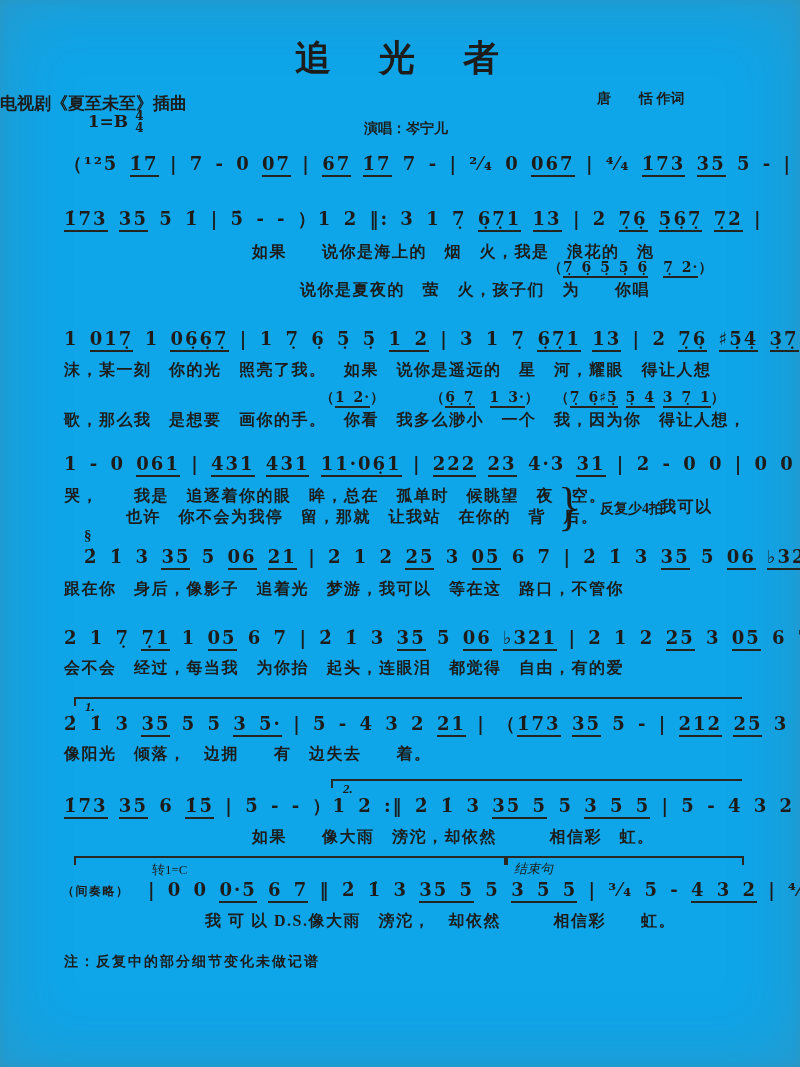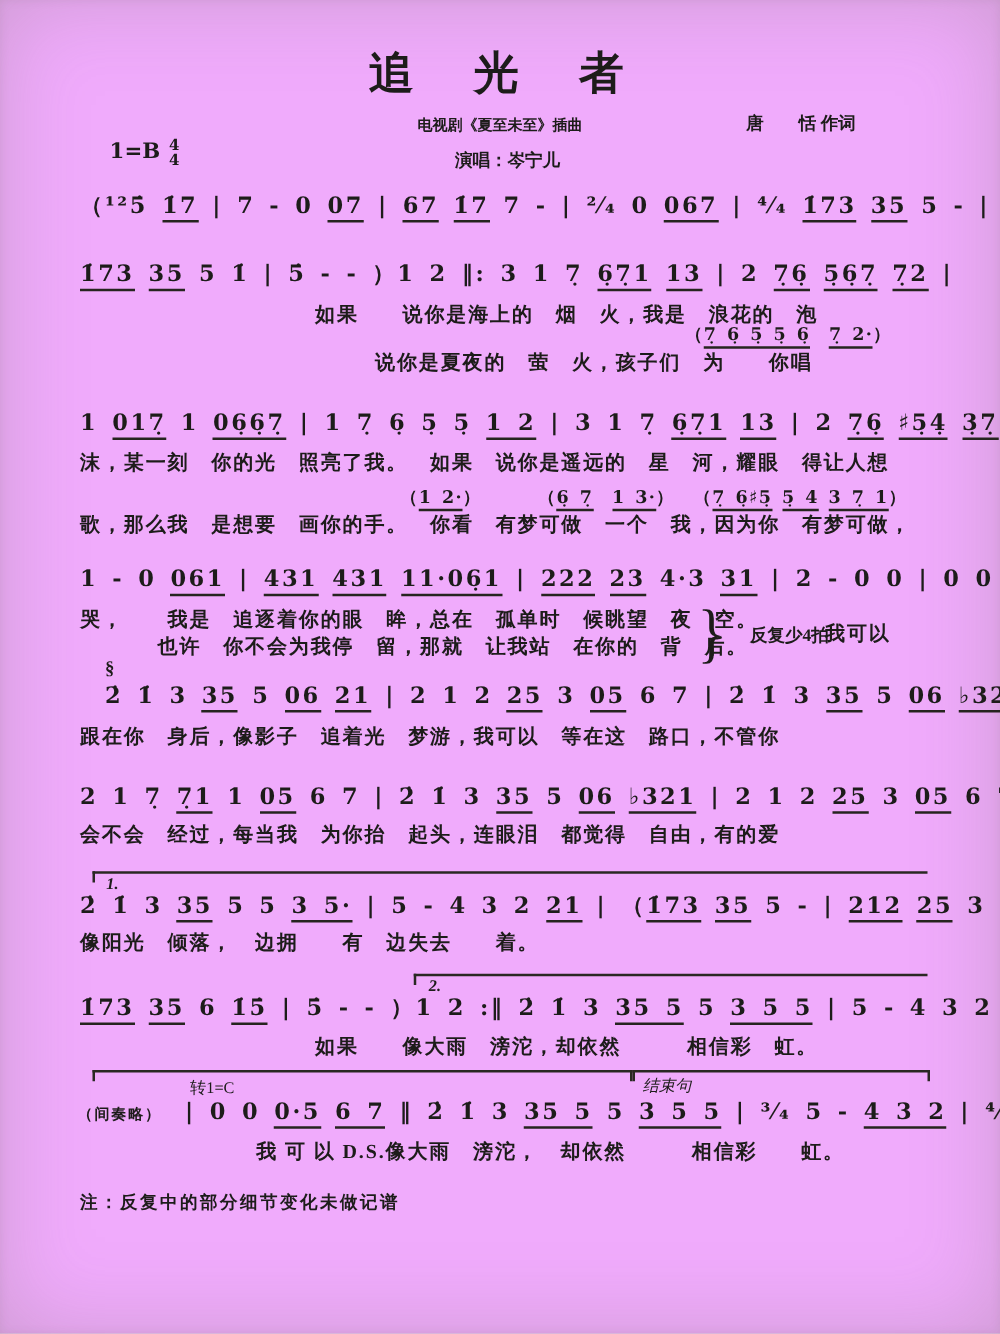--- a/index.html
+++ b/index.html
@@ -1,25 +1,25 @@
 <!DOCTYPE html>
 <html><head>
 <meta charset="utf-8">
 <style>
   html,body{margin:0;padding:0;background:#e8e6e2;}
   .page{
     position:relative;width:800px;height:1067px;margin:0 auto;
-    background:#f0abfc;
+    background:#0ea5e9;
     box-shadow:inset 0 0 70px rgba(120,115,105,.28), inset 0 0 8px rgba(120,115,105,.15);
     font-family:"Liberation Serif","DejaVu Serif",serif;
     color:#1d1c1a;overflow:hidden;
   }
   .abs{position:absolute;white-space:pre;}
   .title{left:0;right:0;top:34px;text-align:center;font-size:36px;font-weight:bold;letter-spacing:6px;}
-  .subtitle{left:0;right:0;top:92px;text-align:center;font-size:12px;font-weight:bold;}
+  .subtitle{left:0;right:0;top:92px;font-size:17px;font-weight:bold;}
   .performer{left:12px;right:0;top:120px;text-align:center;font-size:14px;font-weight:bold;}
   .credit{left:597px;top:90px;font-size:14px;font-weight:bold;}
   .keysig{left:64px;top:90px;font-size:17px;font-weight:bold;font-family:"DejaVu Serif",serif;}
   .meter{display:inline-block;vertical-align:middle;margin-left:7px;text-align:center;font-size:12px;line-height:1.02;font-weight:bold;}
   .notes{
     font-family:"DejaVu Serif",serif;font-weight:bold;font-size:18px;
     letter-spacing:2px;word-spacing:3px;white-space:pre;
   }
   .beam{border-bottom:2px solid #26241f;padding-bottom:1px;}
   .subnotes{font-size:14px;letter-spacing:1px;word-spacing:2px;}
@@ -50,21 +50,21 @@
   <div class="abs notes" style="left:64px;top:152px;"><span>（¹²5̇ </span><span class="beam">1̇7</span><span> | 7 - 0 </span><span class="beam">07</span><span> | </span><span class="beam">67</span><span> </span><span class="beam">1̇7</span><span> 7 - | ²⁄₄ 0 </span><span class="beam">067</span><span> | ⁴⁄₄ </span><span class="beam">1̇73</span><span> </span><span class="beam">35</span><span> 5 - | </span></div>
 
   <div class="abs notes" style="left:64px;top:207px;"><span></span><span class="beam">1̇73</span><span> </span><span class="beam">35</span><span> 5 1̇ | 5̇ - - ）1 2 ‖: 3 1 7̣ </span><span class="beam">6̣7̣1</span><span> </span><span class="beam">13</span><span> | 2 </span><span class="beam">7̣6̣</span><span> </span><span class="beam">5̣6̣7̣</span><span> </span><span class="beam">7̣2</span><span> |</span></div>
   <div class="abs lyr" style="left:252px;top:242px;">如果　　说你是海上的　烟　火，我是　浪花的　泡</div>
   <div class="abs notes subnotes" style="left:548px;top:259px;"><span>（</span><span class="beam">7̣ 6̣ 5̣ 5̣ 6̣</span><span>　</span><span class="beam">7̣ 2·</span><span>）</span></div>
   <div class="abs lyr" style="left:300px;top:280px;">说你是夏夜的　萤　火，孩子们　为　　你唱</div>
 
   <div class="abs notes" style="left:64px;top:328px;"><span>1 </span><span class="beam">017̣</span><span> 1 </span><span class="beam">06̣6̣7̣</span><span> | 1 7̣ 6̣ 5̣ 5̣ </span><span class="beam">1 2</span><span> | 3 1 7̣ </span><span class="beam">6̣7̣1</span><span> </span><span class="beam">13</span><span> | 2 </span><span class="beam">7̣6̣</span><span> </span><span class="beam">♯5̣4̣</span><span> </span><span class="beam">3̣7̣</span><span> |</span></div>
   <div class="abs lyr" style="left:64px;top:360px;">沫，某一刻　你的光　照亮了我。　如果　说你是遥远的　星　河，耀眼　得让人想</div>
   <div class="abs notes subnotes" style="left:320px;top:389px;"><span>（</span><span class="beam">1 2·</span><span>）　　　（</span><span class="beam">6̣ 7̣</span><span>　</span><span class="beam">1 3·</span><span>）　（</span><span class="beam">7̣ 6̣♯5̣</span><span> </span><span class="beam">5̣ 4</span><span> </span><span class="beam">3 7̣ 1</span><span>）</span></div>
-  <div class="abs lyr" style="left:64px;top:410px;">歌，那么我　是想要　画你的手。　你看　有梦可做　一个　我，因为你　有梦可做，</div>
+  <div class="abs lyr" style="left:64px;top:410px;">歌，那么我　是想要　画你的手。　你看　我多么渺小　一个　我，因为你　得让人想，</div>
 
   <div class="abs notes" style="left:64px;top:453px;"><span>1 - 0 </span><span class="beam">061</span><span> | </span><span class="beam">431</span><span> </span><span class="beam">431</span><span> </span><span class="beam">11·06̣1</span><span> | </span><span class="beam">222</span><span> </span><span class="beam">23</span><span> 4·3 </span><span class="beam">31</span><span> | 2 - 0 0 | 0 0 </span></div>
   <div class="abs lyr" style="left:64px;top:486px;">哭，　　我是　追逐着你的眼　眸，总在　孤单时　候眺望　夜　空。</div>
   <div class="abs lyr" style="left:126px;top:507px;">也许　你不会为我停　留，那就　让我站　在你的　背　后。</div>
   <div class="abs brace" style="left:558px;top:480px;">}</div>
   <div class="abs small" style="left:600px;top:500px;">反复少4拍</div>
   <div class="abs lyr" style="left:660px;top:497px;">我可以</div>
 
   <div class="abs segno" style="left:84px;top:527px;">§</div>
   <div class="abs notes" style="left:84px;top:546px;"><span>2̇ 1̇ 3 </span><span class="beam">35</span><span> 5 </span><span class="beam">06</span><span> </span><span class="beam">21</span><span> | 2 1 2 </span><span class="beam">25</span><span> 3 </span><span class="beam">05</span><span> 6 7 | 2̇ 1̇ 3 </span><span class="beam">35</span><span> 5 </span><span class="beam">06</span><span> </span><span class="beam">♭321</span></div>

